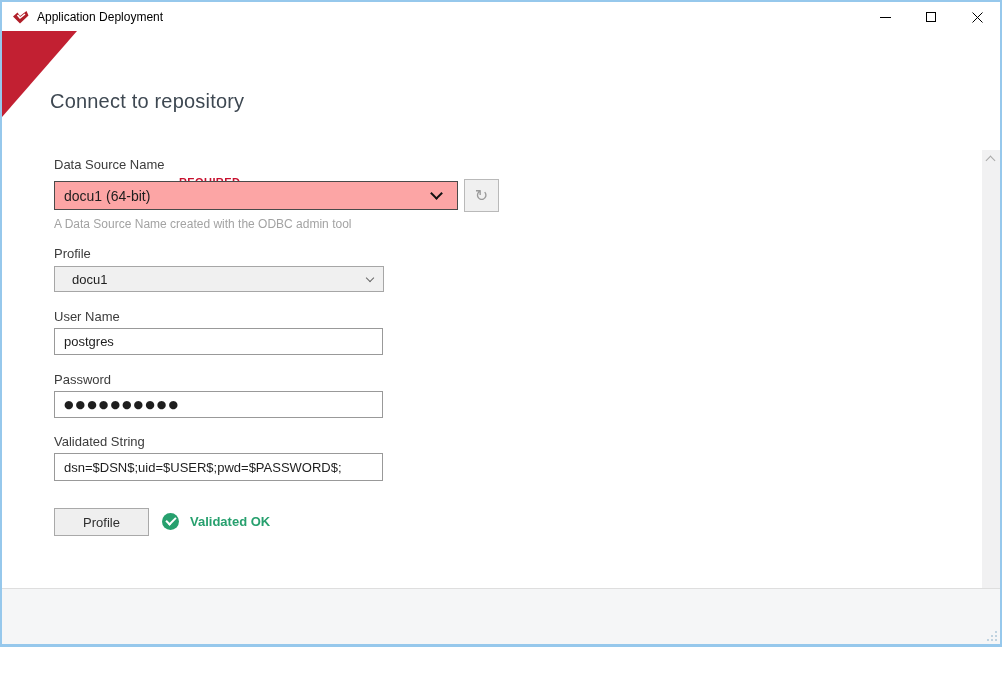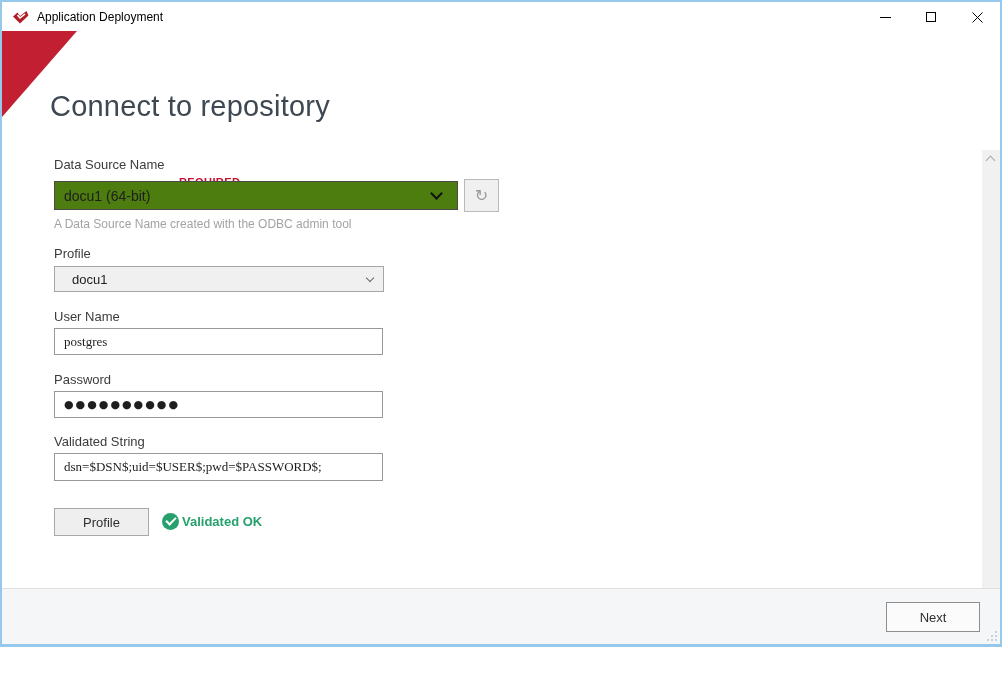--- a/index.html
+++ b/index.html
@@ -18,60 +18,60 @@
   .tb-title { margin-left:7px; font-size:12px; color:#000000; }
   .tb-controls { margin-left:auto; display:flex; height:100%; }
   .tb-btn { width:46px; height:100%; display:flex; align-items:center; justify-content:center; background:transparent; border:none; cursor:default; }
   .gl-min { width:11px; height:1px; background:#000; display:block; }
   .gl-max { width:10px; height:10px; border:1px solid #000; display:block; }
 
   
   .corner-triangle { position:absolute; top:29px; left:0; width:75px; height:86px; }
 
   
-  .heading { position:absolute; left:48px; top:88px; font-size:29px; font-weight:300;
+  .heading { position:absolute; left:48px; top:88px; font-size:20px; font-weight:300;
     color:#3e4852; letter-spacing:0.2px; }
 
   
   .form-label { position:absolute; font-size:13px; color:#3c3c3c; }
   .required-badge { position:absolute; font-size:11px; font-weight:bold; color:#c8102e; letter-spacing:0.4px;margin-top:18px; }
 
   .combo { position:absolute; left:52px; top:179px; width:404px; height:29px;
-    background:#4d7c0f; border:1px solid #4a4a4a; display:flex; align-items:center; cursor:default; }
+    background:#fca5a5; border:1px solid #4a4a4a; display:flex; align-items:center; cursor:default; }
   .combo-value { flex:1; padding-left:9px; font-size:14px; color:#1e1e1e; }
   .combo-chev { width:9px; height:9px; border-right:2px solid #111; border-bottom:2px solid #111;
     transform:rotate(45deg); margin-right:16px; margin-top:-4px; }
 
   .refresh-btn { position:absolute; left:462px; top:177px; width:35px; height:33px;
     background:#f0f0f0; border:1px solid #b9b9b9; color:#9a9a9a; font-size:16px; line-height:1;
     display:flex; align-items:center; justify-content:center;
     font-family:"DejaVu Sans",sans-serif; cursor:default; }
 
   .help-text { position:absolute; left:52px; top:215px; font-size:12px; color:#a3a3a3; }
 
   .select-box { position:absolute; left:52px; top:264px; width:330px; height:26px;
     background:#f0f0f0; border:1px solid #a6a6a6; display:flex; align-items:center; cursor:default; }
   .select-value { flex:1; padding-left:17px; font-size:13px; color:#1e1e1e; }
   .select-chev { width:6px; height:6px; border-right:1.5px solid #686868; border-bottom:1.5px solid #686868;
     transform:rotate(45deg); margin-right:10px; margin-top:-3px; }
 
   .text-input { position:absolute; left:52px; width:329px; height:27px;
     border:1px solid #999999; background:#fff; padding-left:9px; font-size:13px; color:#1e1e1e;
-    font-family:Liberation Serif, serif; outline:none; }
+    font-family:Liberation Sans, sans-serif; outline:none; }
   .pwd { font-size:11px; letter-spacing:2px; font-family:"DejaVu Sans",sans-serif; }
 
   .validate-btn { position:absolute; left:52px; top:506px; width:95px; height:28px;
     background:#efefef; border:1px solid #a9a9a9; font-size:13px; color:#2e2e2e;
     font-family:"Liberation Sans","DejaVu Sans",sans-serif; cursor:default; }
 
   .status { position:absolute; left:160px; top:511px; display:flex; align-items:center; }
   .check-circle { width:17px; height:17px; border-radius:50%; background:#27a06e; position:relative; }
   .check-circle::after { content:""; position:absolute; left:4px; top:4px; width:8px; height:4px;
     border-left:2px solid #fff; border-bottom:2px solid #fff; transform:rotate(-45deg); }
-  .status-text { margin-left:3px; font-size:13px; font-weight:bold; color:#27a06e; }
+  .status-text { margin-left:11px; font-size:13px; font-weight:bold; color:#27a06e; }
 
   
   .scrollbar { position:absolute; right:0; top:148px; width:18px; height:472px; background:#f1f1f2; }
   .sb-arrow { position:absolute; left:5px; width:7px; height:7px; }
   .sb-up { top:7px; border-left:1.5px solid #a9a9a9; border-top:1.5px solid #a9a9a9; transform:rotate(45deg); }
   .sb-down { bottom:7px; border-right:1.5px solid #a9a9a9; border-bottom:1.5px solid #a9a9a9; transform:rotate(45deg); }
 
   
   .footer { position:absolute; left:0; right:0; bottom:0; height:56px;
     background:#f5f6f7; border-top:1px solid #dedede; }
@@ -147,21 +147,20 @@
     <span class="check-circle"></span>
     <span class="status-text">Validated OK</span>
   </div>
 
   <div class="scrollbar">
     <span class="sb-arrow sb-up"></span>
     <span class="sb-arrow sb-down"></span>
   </div>
 
   <div class="footer">
-    <button class="next-btn">Next</button>
     <span class="resize-grip">
       <i style="right:0; bottom:8px;"></i>
       <i style="right:0; bottom:4px;"></i>
       <i style="right:0; bottom:0;"></i>
       <i style="right:4px; bottom:4px;"></i>
       <i style="right:4px; bottom:0;"></i>
       <i style="right:8px; bottom:0;"></i>
     </span>
   </div>
 

